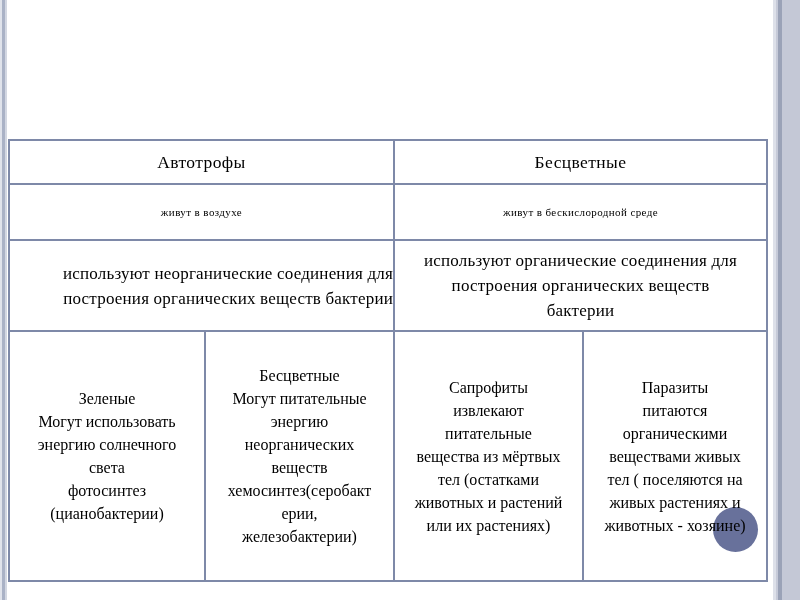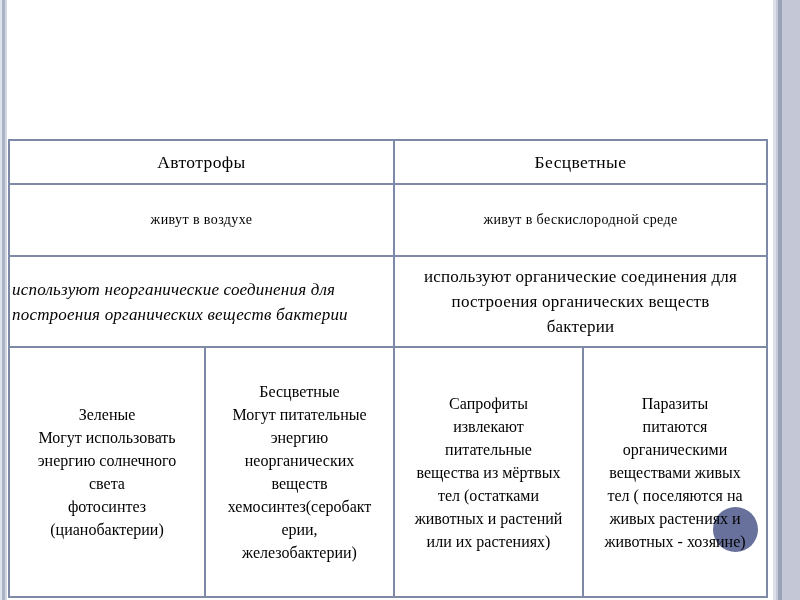--- a/index.html
+++ b/index.html
@@ -47,23 +47,23 @@
   }
   table.nutrition td{
     border:2px solid var(--table_border);
     color:var(--cell_text);
     text-align:center;vertical-align:middle;
     padding:2px;
     overflow:hidden;
     margin-left:40px;
   }
   tr.r1 td{height:44px;font-size:17.5px;letter-spacing:0.4px;}
-  tr.r2 td{height:72px;font-size:14px;letter-spacing:0.4px;}
+  tr.r2 td{height:56px;font-size:11px;letter-spacing:0.4px;}
   tr.r3 td{height:91px;font-size:17px;line-height:25px;letter-spacing:0.2px;white-space:pre-line;}
-  tr.r3 td.left-cell{text-align:left;padding-left:2px;padding-right:0;font-style:italic;}
+  tr.r3 td.left-cell{text-align:right;padding-left:2px;padding-right:0;}
   tr.r4 td{height:250px;font-size:16px;line-height:23px;white-space:pre-line;}
 </style>
 </head>
 <body>
 
 <div class="slide">
 
   <div class="edge-left"></div>
   <div class="edge-right"></div>
 

